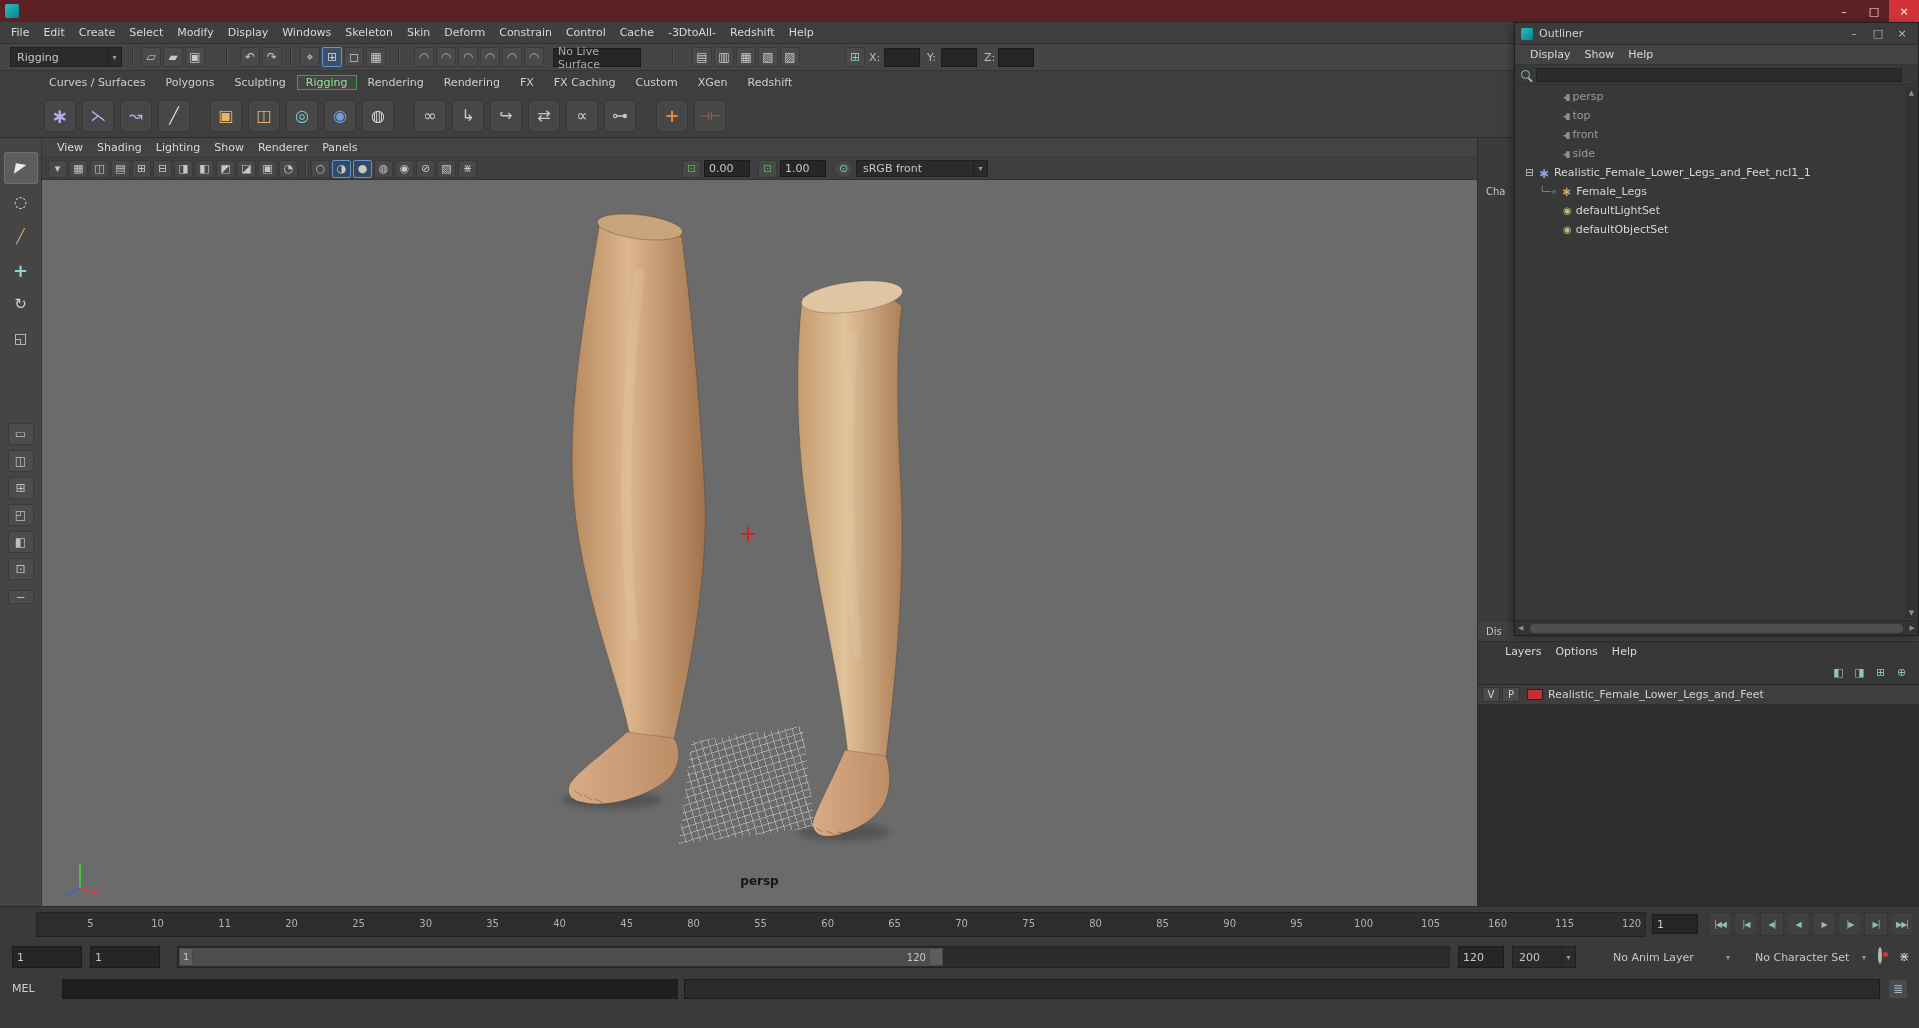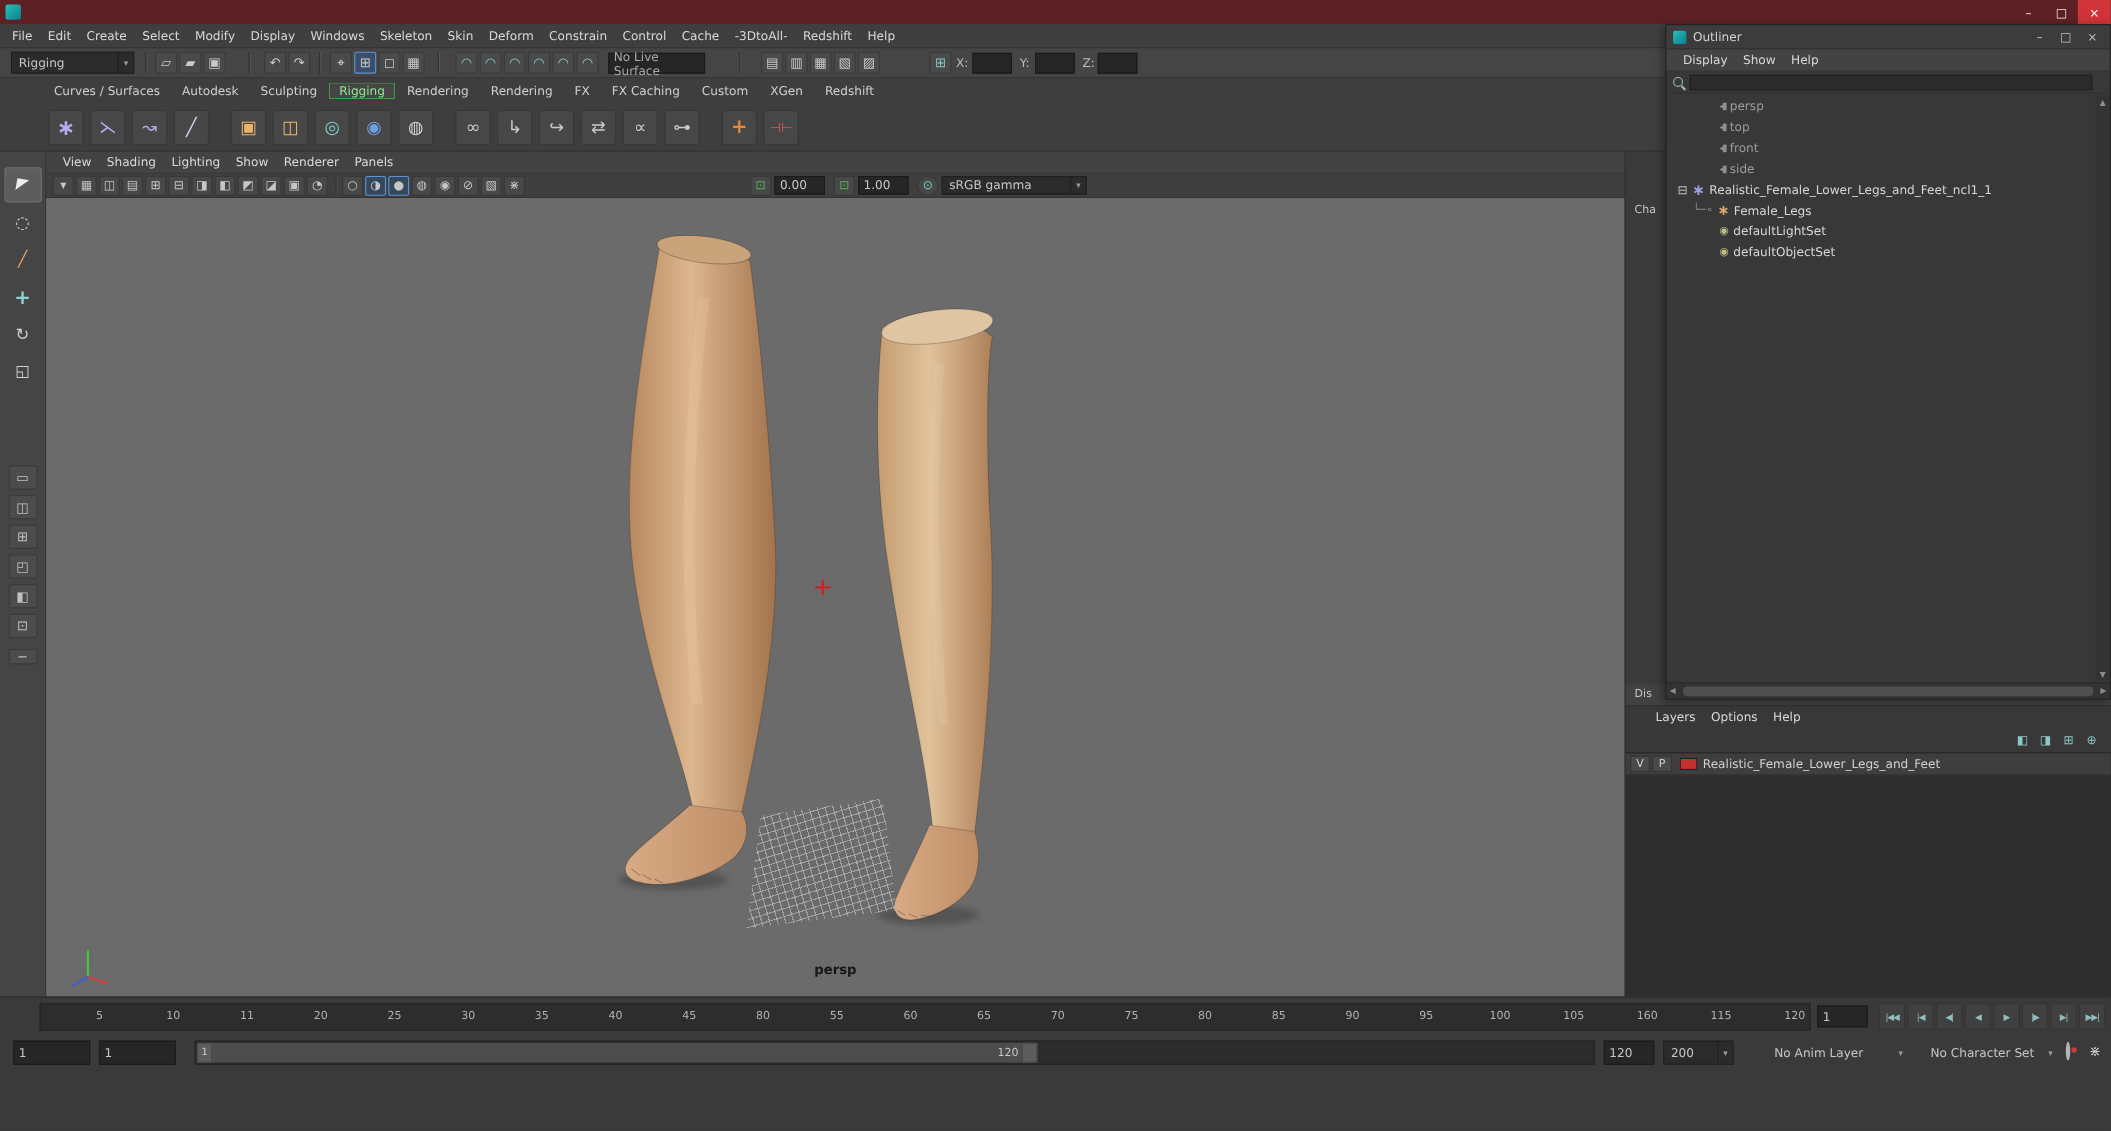--- a/index.html
+++ b/index.html
@@ -194,21 +194,21 @@
     <input class="inp ab" style="left: 998px; top: 4px; width: 36px; height: 19px;" value="">
   </div>
 
   <div id="shelfleft" class="ab">
     <span>≡</span>
     <span style="font-size:12px">⋇</span>
   </div>
   <div id="shelftabs" class="ab">
 
   <span class="shelftab">Curves / Surfaces</span>
-      <span class="shelftab">Autodesk</span>
+      <span class="shelftab">Polygons</span>
       <span class="shelftab">Sculpting</span>
       <span class="shelftab" data-state="active">Rigging</span>
       <span class="shelftab">Rendering</span>
       <span class="shelftab">Rendering</span>
       <span class="shelftab">FX</span>
       <span class="shelftab">FX Caching</span>
       <span class="shelftab">Custom</span>
       <span class="shelftab">XGen</span>
       <span class="shelftab">Redshift</span>
     </div>
@@ -307,21 +307,21 @@
           <span class="vpicon">⊘</span>
           <span class="vpicon">▧</span>
           <span class="vpicon">⋇</span>
         </span>
       <span class="vpicon ab" style="left:640px;color:#54b454">⊡</span>
       <input class="inp ab" style="left: 662px; top: 2px; width: 46px; height: 17px;" value="0.00">
       <span class="vpicon ab" style="left:716px;color:#54b454">⊡</span>
       <input class="inp ab" style="left: 738px; top: 2px; width: 46px; height: 17px;" value="1.00">
       <span class="vpicon ab" style="left:792px;color:#79cfcf;border-radius:50%">⊙</span>
       <div class="dd ab" style="left:814px;top:2px;width:132px;height:17px">
-        <span class="ddtxt">sRGB gamma</span>
+        <span class="ddtxt">sRGB front</span>
         <span class="ddarrow">▾</span>
       </div>
     </div>
     <div id="vpcanvas">
       <div id="grid"></div>
       <svg width="1435" height="726" viewBox="0 0 1435 726">
         <defs>
           <linearGradient id="lgL" x1="0" y1="0" x2="1" y2="0">
             <stop offset="0" stop-color="#b8895f"></stop>
               <stop offset="0.42" stop-color="#dcb68e"></stop>
@@ -532,15 +532,21 @@
         <span class="ddarrow" style="border:none">▾</span>
       </div>
       <div class="dd ab" style="left:1748px;top:3px;width:124px;height:22px;background:transparent;border-color:transparent">
         <span class="ddtxt">No Character Set</span>
         <span class="ddarrow" style="border:none">▾</span>
       </div>
       <span class="autokey ab" style="left:1878px;top:6px"></span>
       <span class="ab" style="left:1899px;top:6px;color:#c9c9c9;font-size:13px">⋇</span>
     </div>
 
+    <div id="melrow">
+      <span class="ab" style="left:12px;top:5px;color:#cfcfcf">MEL</span>
+      <input class="inp ab" style="left: 62px; top: 2px; width: 616px; height: 20px; background: rgb(31, 31, 31);" value="">
+      <input class="inp ab" style="left: 684px; top: 2px; width: 1196px; height: 20px; background: rgb(42, 42, 42);" value="">
+      <span class="tbtile ab" style="left:1888px;top:2px;color:#9fbccc">≣</span>
+    </div>
   </div>
 
 </div>
 
 </body></html>

